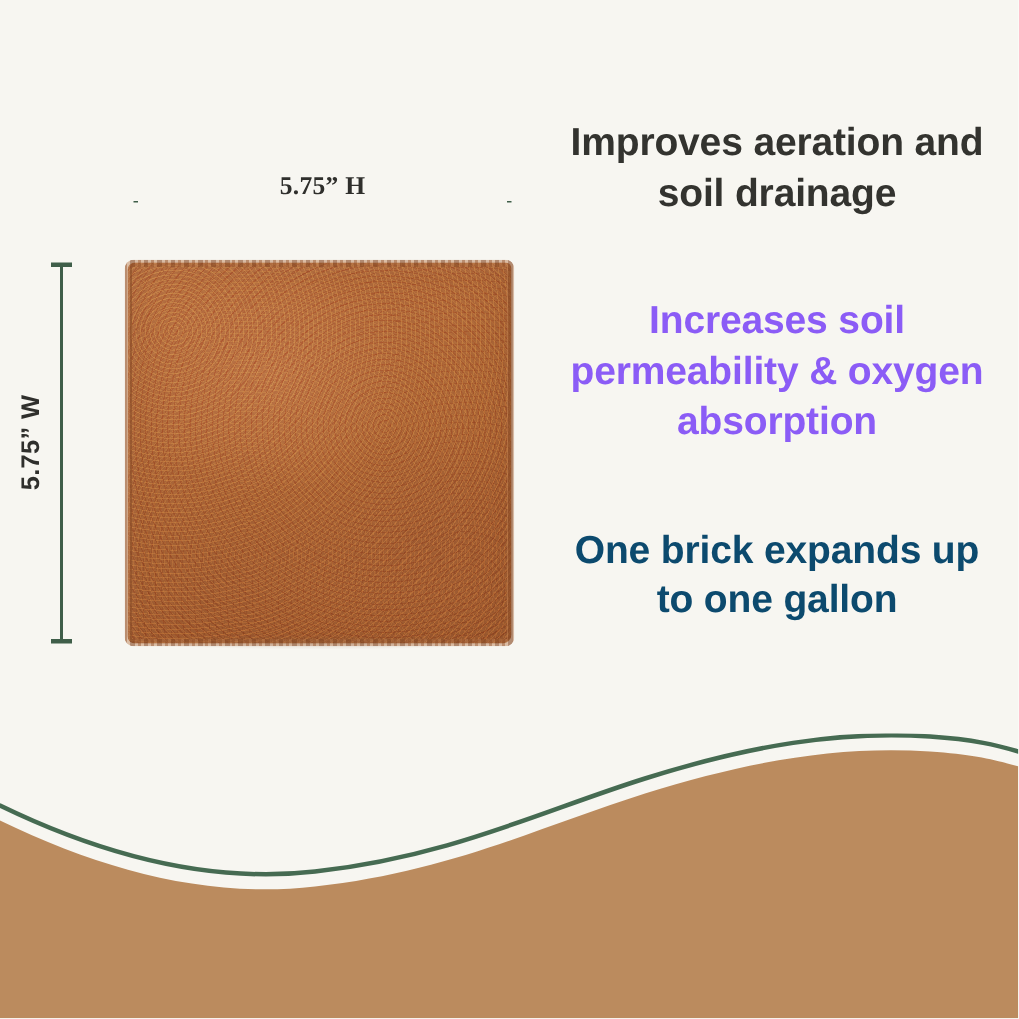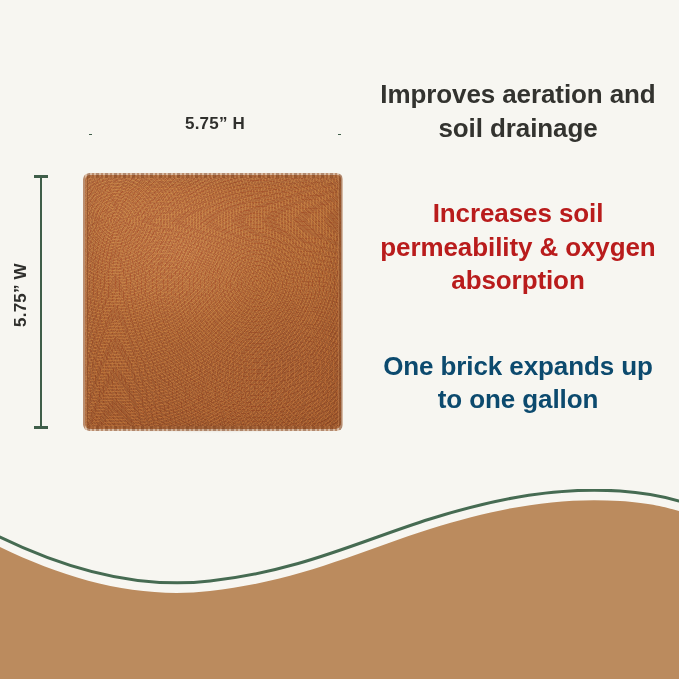--- a/index.html
+++ b/index.html
@@ -118,20 +118,21 @@
     left: 0;
     top: 114px;
     width: 430px;
     text-align: center;
     font-size: 17px;
     font-weight: 700;
     letter-spacing: 0.2px;
     color: #2f2f2c;
     background: #f7f6f1;
     padding: 0 0;
+    font-family: Liberation Serif, serif;
   }
   .dim-label-h span {
     background: #f7f6f1;
     padding: 0 9px;
   }
 
   .dim-line-v {
     position: absolute;
     left: 40px;
     top: 176px;
@@ -217,21 +218,21 @@
     <div class="dim-label-h"><span>5.75” H</span></div>
 
     <div class="dim-line-v" style="background: rgb(63, 94, 73);"></div>
     <div class="dim-cap-v top" style="background: rgb(63, 94, 73);"></div>
     <div class="dim-cap-v bottom" style="background: rgb(63, 94, 73);"></div>
     <div class="dim-label-v"><span>5.75” W</span></div>
   </div>
 
   <div id="benefits">
     <div class="benefit" id="benefit-0" style="color: rgb(51, 51, 47);">Improves aeration and soil drainage</div>
-    <div class="benefit" id="benefit-1" style="color: #b91c1c;">Increases soil permeability &amp; oxygen absorption</div>
+    <div class="benefit" id="benefit-1" style="color: #8b5cf6;">Increases soil permeability &amp; oxygen absorption</div>
     <div class="benefit" id="benefit-2" style="color: #0c4a6e;">One brick expands up to one gallon</div>
   </div>
 
   <svg id="wave" viewBox="0 0 679 190" preserveAspectRatio="none">
     <path id="wave-fill" d="M0,58 C70,92 140,110 210,102 C300,92 360,62 430,40 C500,18 560,8 620,12 C650,14 665,18 679,22 L679,190 L0,190 Z" fill="#bb8b5e"></path>
     <path id="wave-stroke" d="M0,48 C70,82 140,100 210,92 C300,82 360,52 430,30 C500,8 560,-2 620,2 C650,4 665,8 679,12" fill="none" stroke-linecap="round" stroke="#466b52" stroke-width="3"></path>
   </svg>
 
 </div>
 

